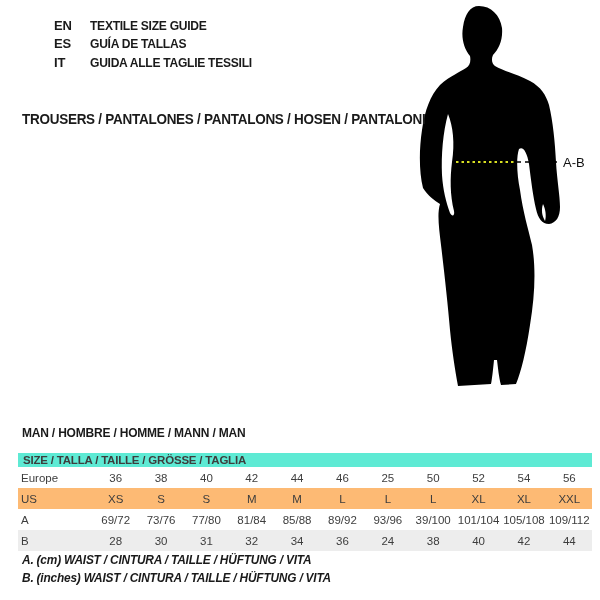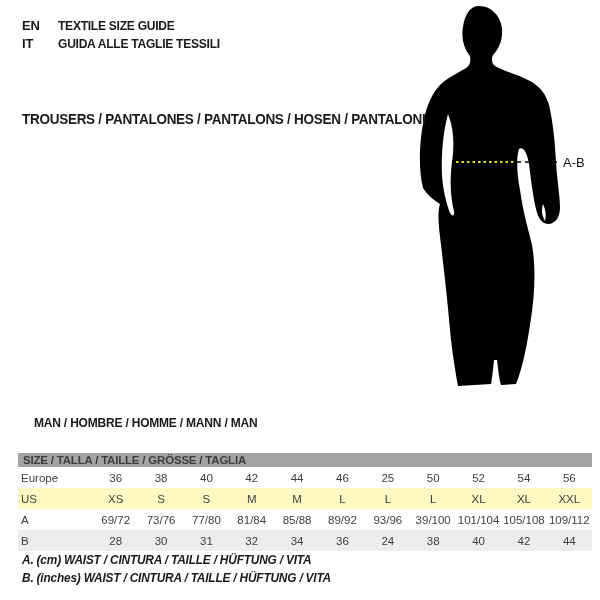--- a/index.html
+++ b/index.html
@@ -8,21 +8,21 @@
     background: #ffffff;
     font-family: "Liberation Sans", sans-serif;
     color: #1a1a1a;
     position: relative;
     overflow: hidden;
   }
   .abs { position: absolute; }
 
   
   .lang-list { left: 22px; top: 17px; }
-  .lang-row { display: flex; line-height: 18.4px; }
+  .lang-row { display: flex; line-height: 18.4px; margin-left: 32px; }
   .lang-code {
     width: 36px; font-size: 13px; font-weight: 700;
     letter-spacing: -0.2px;
   }
   .lang-label {
     font-size: 13px; font-weight: 700; letter-spacing: -0.3px;
     transform: scaleX(0.93); transform-origin: left center;
     white-space: nowrap;
   }
 
@@ -36,24 +36,23 @@
 
   
   .figure-svg { left: 0; top: 0; width: 600px; height: 600px; }
   .ab-label {
     font-family: "Liberation Sans", sans-serif;
     font-size: 13px; font-weight: 400; fill: #111111;
   }
 
   
   .man-title {
-    left: 22px; top: 416px;
+    left: 22px; top: 426px;
     font-size: 12px; font-weight: 700; letter-spacing: -0.2px;
     white-space: nowrap;
-    margin-left: 12px;
   }
 
   
   .size-table-wrap { left: 18px; top: 453px; width: 574px; }
   table.size-table {
     width: 100%; border-collapse: collapse; table-layout: fixed;
   }
   table.size-table td {
     font-size: 11.5px; color: #3d3d3d; text-align: center;
     padding: 0; height: 21px; vertical-align: middle;
@@ -132,20 +131,24 @@
 
   <text x="563" y="167" class="ab-label">A-B</text>
 </svg>
 
 <div class="abs lang-list">
   <div class="lang-row">
     <span class="lang-code">EN</span>
     <span class="lang-label">TEXTILE SIZE GUIDE</span>
   </div>
   <div class="lang-row">
+    <span class="lang-code">ES</span>
+    <span class="lang-label">GUÍA DE TALLAS</span>
+  </div>
+  <div class="lang-row">
     <span class="lang-code">IT</span>
     <span class="lang-label">GUIDA ALLE TAGLIE TESSILI</span>
   </div>
 </div>
 
 <div class="abs category-title">TROUSERS / PANTALONES / PANTALONS / HOSEN / PANTALONI</div>
 
 <div class="abs man-title">MAN / HOMBRE / HOMME / MANN / MAN</div>
 
 <div class="abs size-table-wrap">
@@ -159,37 +162,37 @@
         <col>
         <col>
         <col>
         <col>
         <col>
         <col>
         <col>
     </colgroup>
     <tbody>
       <tr>
-        <td colspan="12" class="thead-cell" style="background:#a3a3a3">SIZE / TALLA / TAILLE / GRÖSSE / TAGLIA</td>
+        <td colspan="12" class="thead-cell" style="background:#5eead4">SIZE / TALLA / TAILLE / GRÖSSE / TAGLIA</td>
       </tr>
       <tr>
         <td class="row-label">Europe</td>
         <td>36</td>
         <td>38</td>
         <td>40</td>
         <td>42</td>
         <td>44</td>
         <td>46</td>
         <td>25</td>
         <td>50</td>
         <td>52</td>
         <td>54</td>
         <td>56</td>
       </tr>
-      <tr class="alt" style="background:#fef9c3">
+      <tr class="alt" style="background:#fdba74">
         <td class="row-label">US</td>
         <td>XS</td>
         <td>S</td>
         <td>S</td>
         <td>M</td>
         <td>M</td>
         <td>L</td>
         <td>L</td>
         <td>L</td>
         <td>XL</td>

